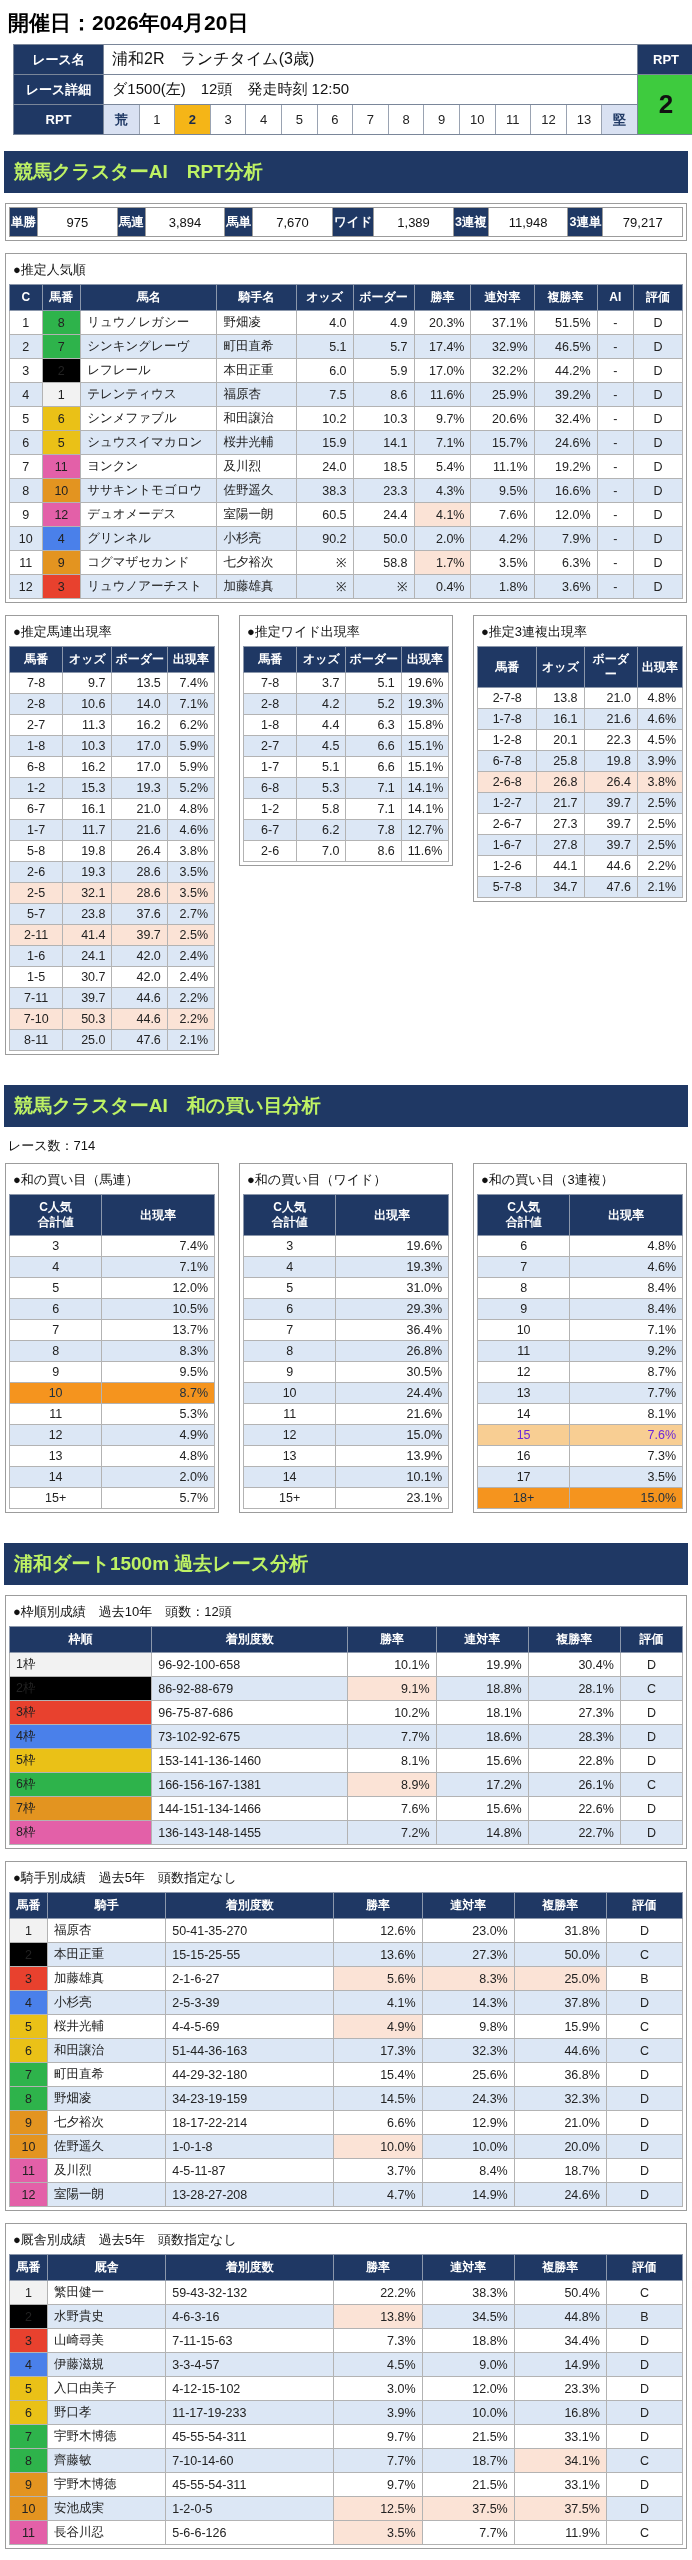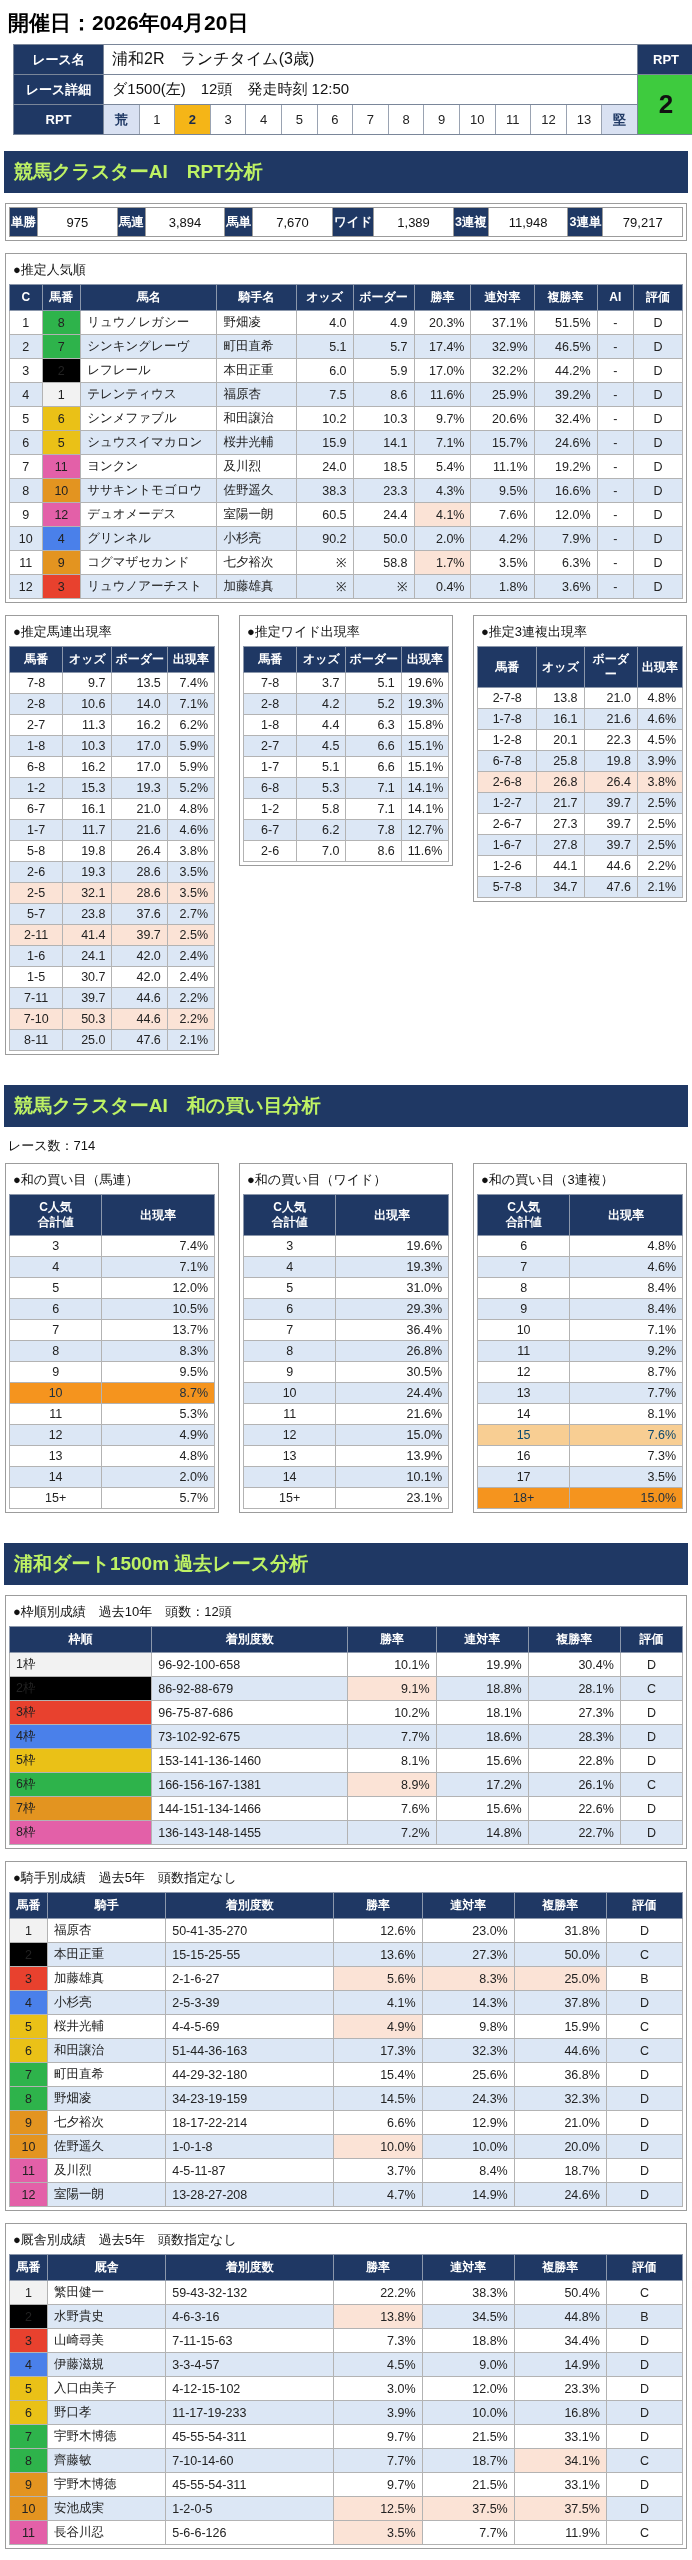--- a/index.html
+++ b/index.html
@@ -44,21 +44,21 @@
                   white-space:pre-line; line-height:1.25; }
   table.grid td { border:1px solid #b3b3b3; padding:3px 6px; font-size:12.5px; color:#222;
                   overflow:hidden; white-space:nowrap; }
   table.grid tbody tr:nth-child(even) td { background:#DCE7F5; }
   td.l { text-align:left; }
   td.c { text-align:center; }
   td.r { text-align:right; }
   td.hl { background:#FBE3D6 !important; }
   tr.rh-peach td { background:#FBE3D6 !important; }
   tr.rh-orange td { background:#F5941E !important; color:#203040; }
-  tr.rh-lorange td { background:#F8CE93 !important; color:#0c4a6e;margin-top:28px; }
+  tr.rh-lorange td { background:#F8CE93 !important; color:#6d28d9;margin-top:28px; }
 
   
   td.mc-white  { background:#F2F2F2 !important; color:#000; }
   td.mc-black  { background:#000000 !important; color:#fff; }
   td.mc-red    { background:#E8412E !important; color:#fff; }
   td.mc-blue   { background:#4A80EA !important; color:#fff; }
   td.mc-yellow { background:#EAC117 !important; color:#fff; }
   td.mc-green  { background:#2EB34B !important; color:#fff; }
   td.mc-orange { background:#E39420 !important; color:#fff; }
   td.mc-pink   { background:#E360A8 !important; color:#fff; }

